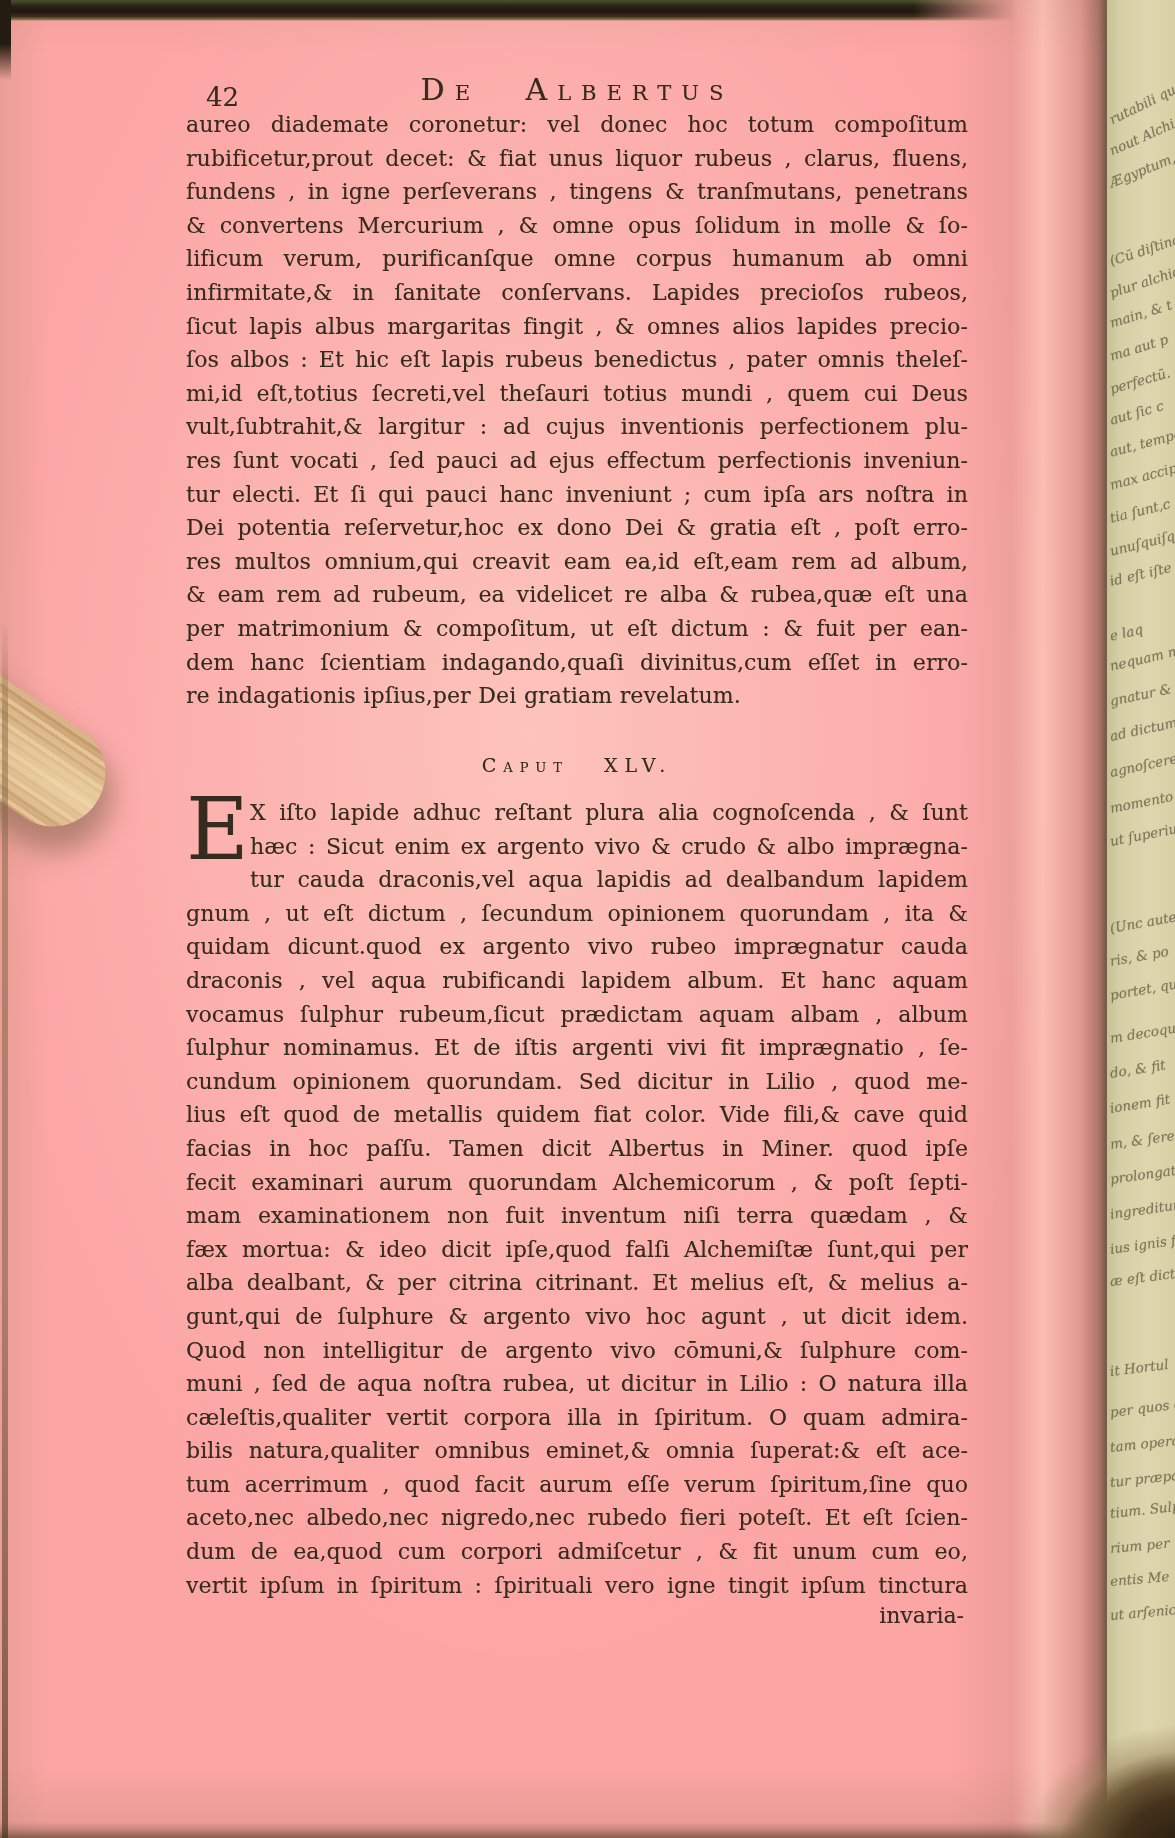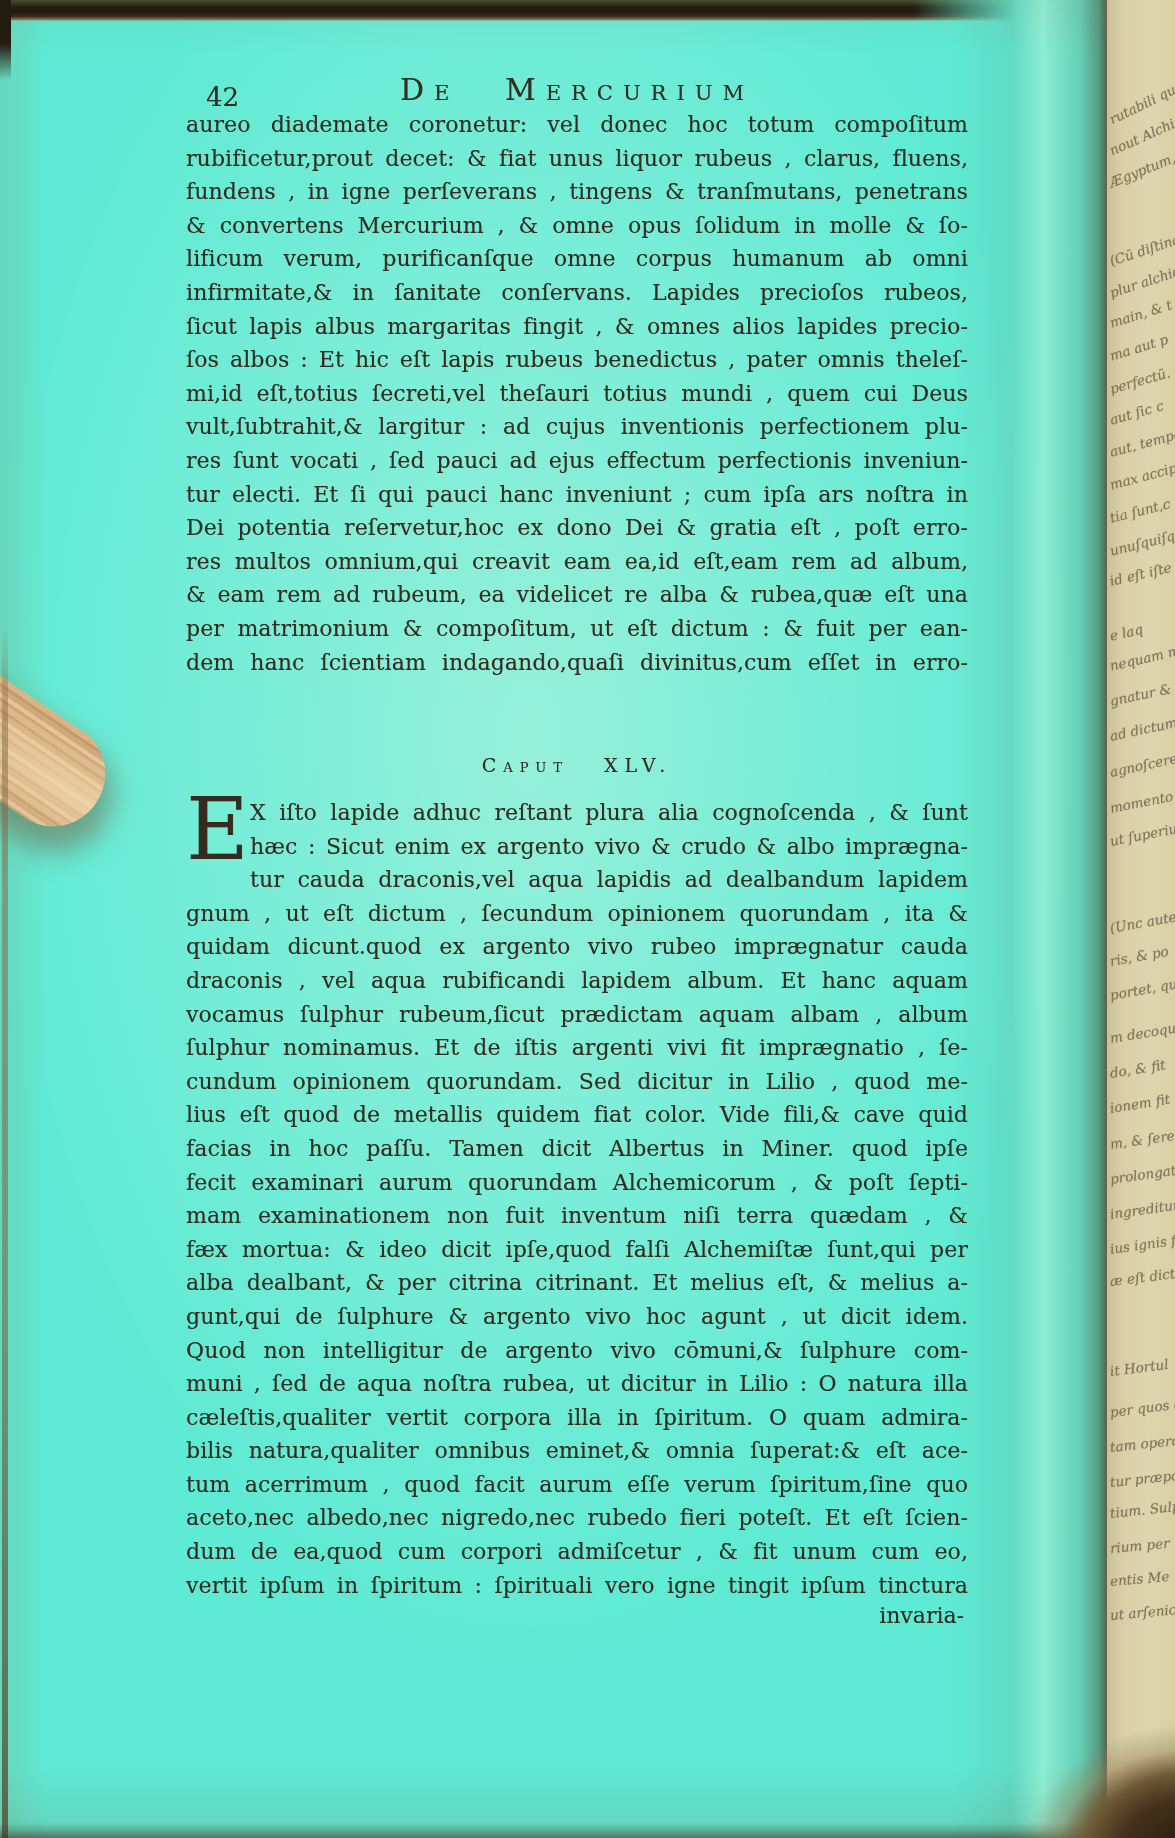--- a/index.html
+++ b/index.html
@@ -1,17 +1,17 @@
 <!DOCTYPE html>
 <html><head>
 <meta charset="utf-8">
 <style>
   html,body{margin:0;padding:0;background:#555;}
   .scan{position:relative;width:1175px;height:1838px;overflow:hidden;
-        background:#5eead4;font-family:"DejaVu Serif", serif;}
+        background:#fca5a5;font-family:"DejaVu Serif", serif;}
   
   .paper-shade{position:absolute;inset:0;pointer-events:none;z-index:1;
     background:
       radial-gradient(ellipse at 45% 40%, rgba(255,252,230,.35) 0%, rgba(255,252,230,0) 60%),
       linear-gradient(90deg, rgba(150,125,80,.18) 0%, rgba(150,125,80,0) 4%),
       linear-gradient(180deg, rgba(150,125,80,.10) 0%, rgba(150,125,80,0) 3%, rgba(150,125,80,0) 96%, rgba(120,95,55,.16) 100%);}
   
   .edge-top{position:absolute;left:0;top:0;width:1015px;height:21px;z-index:6;
     background:linear-gradient(180deg,#46512c 0%,#2a2113 30%,#1f1810 55%,#3a2d1c 78%,#8a744f 93%,rgba(138,116,79,0) 100%);
     -webkit-mask-image:linear-gradient(90deg,#000 90%,transparent 100%);
@@ -65,21 +65,21 @@
 <body>
 
 <div class="scan">
 
   <div class="paper-shade"></div>
 
   <div class="wood"></div>
 
   <div class="content">
     <span class="folio">42</span>
-    <div class="running-header">De Mercurium</div>
+    <div class="running-header">De Albertus</div>
 
     <div class="para para1">
       <div>
           <div class="line">aureo diademate coronetur: vel donec hoc totum compoſitum</div>
           <div class="line">rubificetur,prout decet: &amp; fiat unus liquor rubeus , clarus, fluens,</div>
           <div class="line">fundens , in igne perſeverans , tingens &amp; tranſmutans, penetrans</div>
           <div class="line">&amp; convertens Mercurium , &amp; omne opus ſolidum in molle &amp; ſo-</div>
           <div class="line">lificum verum, purificanſque omne corpus humanum ab omni</div>
           <div class="line">infirmitate,&amp; in ſanitate conſervans.  Lapides precioſos rubeos,</div>
           <div class="line">ſicut lapis albus margaritas fingit , &amp; omnes alios lapides precio-</div>
@@ -87,20 +87,21 @@
           <div class="line">mi,id eſt,totius ſecreti,vel theſauri totius mundi , quem cui Deus</div>
           <div class="line">vult,ſubtrahit,&amp; largitur : ad cujus inventionis perfectionem plu-</div>
           <div class="line">res ſunt vocati , ſed pauci ad ejus effectum perfectionis inveniun-</div>
           <div class="line">tur electi.  Et ſi qui pauci hanc inveniunt ; cum ipſa ars noſtra in</div>
           <div class="line">Dei potentia reſervetur,hoc ex dono Dei &amp; gratia eſt , poſt erro-</div>
           <div class="line">res multos omnium,qui creavit eam ea,id eſt,eam rem ad album,</div>
           <div class="line">&amp; eam rem ad rubeum, ea videlicet re alba &amp; rubea,quæ eſt una</div>
           <div class="line">per matrimonium &amp; compoſitum, ut eſt dictum :  &amp; fuit per ean-</div>
           <div class="line">dem hanc ſcientiam indagando,quaſi divinitus,cum eſſet in erro-</div>
         </div>
+      <div class="line no-just">re indagationis ipſius,per Dei gratiam revelatum.</div>
     </div>
 
     <div class="caput">Caput XLV.</div>
 
     <div class="para para2">
       <div class="dropcap">E</div>
       <div class="line">X iſto lapide adhuc reſtant plura alia cognoſcenda , &amp; ſunt</div>
       <div class="line">hæc : Sicut enim ex argento vivo &amp; crudo &amp; albo imprægna-</div>
       <div>
           <div class="line">tur cauda draconis,vel aqua lapidis ad dealbandum lapidem ma-</div>

